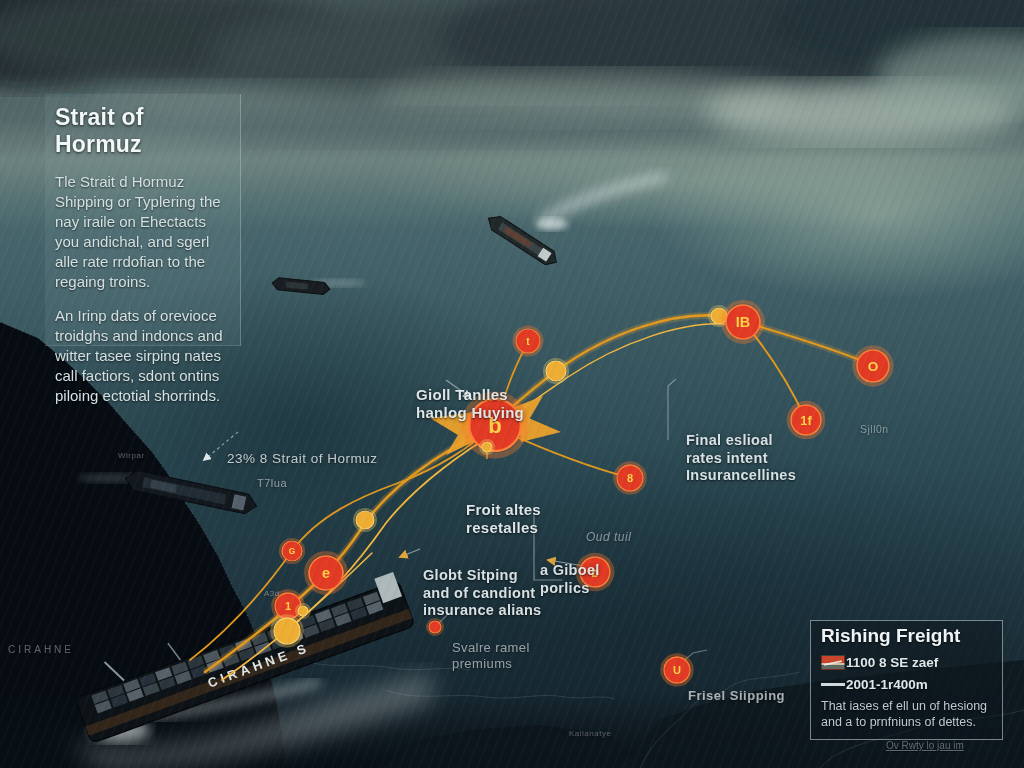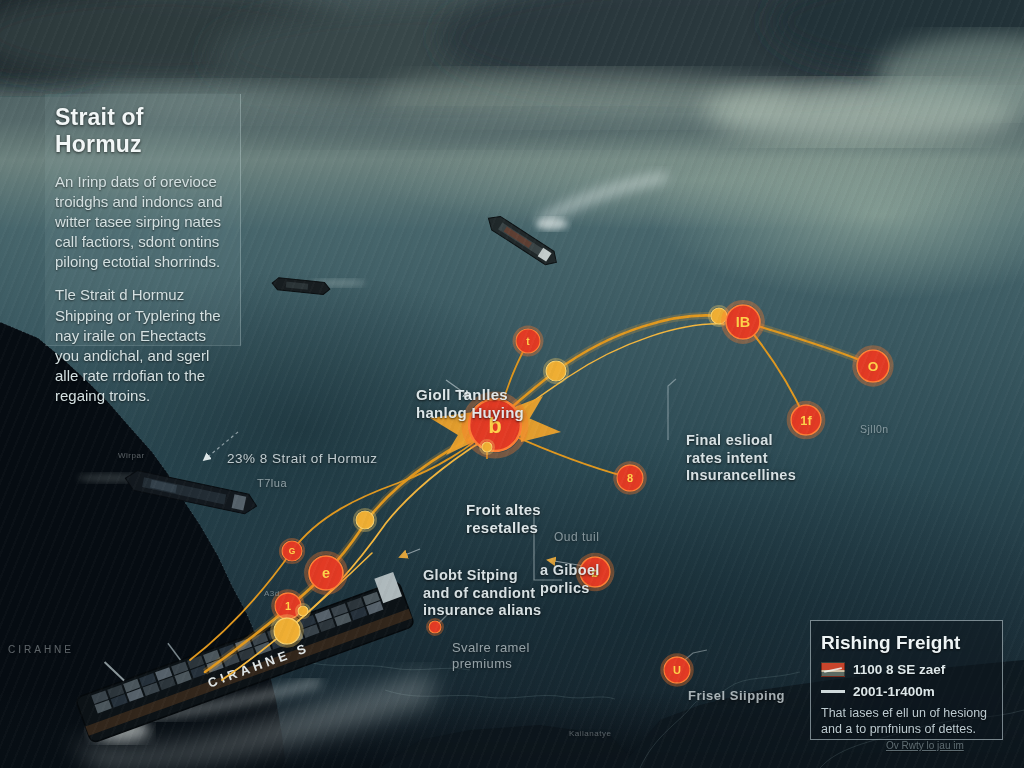--- a/index.html
+++ b/index.html
@@ -14,24 +14,24 @@
              text-shadow:0 1px 2px rgba(0,0,0,0.65), 0 0 6px rgba(0,0,0,0.35);}
   
   .intro{position:absolute;left:45px;top:94px;width:196px;height:252px;padding:10px 9px 22px 10px;
          background:rgba(170,195,196,0.10);border-right:1px solid rgba(215,232,233,0.28);
          border-bottom:1px solid rgba(215,232,233,0.14);}
   .intro h1{margin:0 0 14px 0;font-size:23px;letter-spacing:0.2px;color:#f2f7f7;
             text-shadow:0 1px 3px rgba(0,0,0,0.7);}
   .intro p{margin:0 0 13px 0;font-size:15px;line-height:1.34;color:#d4e0e1;
            text-shadow:0 1px 2px rgba(0,0,0,0.6);}
   
-  .legend{position:absolute;left:810px;top:620px;width:193px;height:120px;padding:11px 10px;
+  .legend{position:absolute;left:810px;top:620px;width:193px;height:120px;padding:4px 10px;
           background:rgba(12,22,30,0.55);border:1px solid rgba(205,223,228,0.55);}
   .legend h2{margin:0 0 8px 0;font-size:19px;color:#eef4f5;text-shadow:0 1px 2px rgba(0,0,0,0.7);}
-  .legend .row{display:flex;align-items:center;gap:8px;margin:0 0 7px 0;color:#dde7e9;
+  .legend .row{display:flex;align-items:center;gap:1px;margin:0 0 7px 0;color:#dde7e9;
                font-size:13.5px;font-weight:600;text-shadow:0 1px 2px rgba(0,0,0,0.6);}
   .flagchip{width:24px;height:15px;flex:0 0 auto;border:1px solid rgba(0,0,0,0.4);
             background:linear-gradient(180deg,#c9452c 0 52%,#cdbfa4 52% 72%,#5d6b63 72% 100%);
             position:relative;}
   .flagchip:after{content:"";position:absolute;left:2px;top:6px;width:18px;height:2px;
                   background:rgba(240,244,240,0.85);transform:rotate(-12deg);}
   .linechip{width:24px;height:0;flex:0 0 auto;border-top:3px solid #cfd9db;}
   .legend .note{font-size:12.5px;line-height:1.25;color:#bccad0;text-shadow:0 1px 2px rgba(0,0,0,0.6);}
   .footer-note{position:absolute;left:886px;top:740px;font-size:10px;color:#9fb0b5;opacity:.55;
                text-shadow:0 1px 1px rgba(0,0,0,0.6);text-decoration:underline;}
@@ -316,37 +316,37 @@
       <div class="map-label" style="left: 466px; top: 457px; font-size: 15px; opacity: 0.95; font-weight: 700; letter-spacing: 0.3px;">Froit altes
 resetalles</div>
       <div class="map-label" style="left: 423px; top: 523px; font-size: 14.5px; opacity: 0.92; font-weight: 700; letter-spacing: 0.3px;">Globt Sitping
 and of candiont
 insurance alians</div>
       <div class="map-label" style="left: 686px; top: 388px; font-size: 14.5px; opacity: 0.92; font-weight: 700; letter-spacing: 0.3px;">Final eslioal
 rates intent
 Insurancellines</div>
       <div class="map-label" style="left: 540px; top: 518px; font-size: 14.5px; opacity: 0.92; font-weight: 700; letter-spacing: 0.3px;">a Giboel
 porlics</div>
-      <div class="map-label" style="left: 554px; top: 486px; font-size: 12px; opacity: 0.5; font-weight: 400; letter-spacing: 0.5px;">Oud tuil</div>
+      <div class="map-label" style="left: 586px; top: 486px; font-size: 12px; opacity: 0.5; font-weight: 400; letter-spacing: 0.5px; font-style: italic;">Oud tuil</div>
       <div class="map-label" style="left: 452px; top: 596px; font-size: 13px; opacity: 0.6; font-weight: 400; letter-spacing: 0.4px;">Svalre ramel
    premiums</div>
       <div class="map-label" style="left: 688px; top: 644px; font-size: 13px; opacity: 0.7; font-weight: 700; letter-spacing: 0.5px;">Frisel Siipping</div>
       <div class="map-label" style="left: 860px; top: 379px; font-size: 10.5px; opacity: 0.45; font-weight: 400; letter-spacing: 0.5px;">Sjll0n</div>
       <div class="map-label" style="left: 118px; top: 407px; font-size: 8px; opacity: 0.35; font-weight: 400; letter-spacing: 0.5px;">Wirpar</div>
       <div class="map-label" style="left: 264px; top: 545px; font-size: 8px; opacity: 0.4; font-weight: 400; letter-spacing: 0.5px;">A3d</div>
       <div class="map-label" style="left: 396px; top: 724px; font-size: 12px; opacity: 0.38; font-weight: 700; letter-spacing: 4px;">PIRTEAIS</div>
       <div class="map-label" style="left: 563px; top: 730px; font-size: 11px; opacity: 0.42; font-weight: 400; letter-spacing: 3px;">CAIINEA</div>
       <div class="map-label" style="left: 8px; top: 600px; font-size: 10px; opacity: 0.38; font-weight: 400; letter-spacing: 3px;">CIRAHNE</div>
       <div class="map-label" style="left: 545px; top: 685px; font-size: 8px; opacity: 0.32; font-weight: 400; letter-spacing: 0.5px; padding-left: 24px;">Kailanatye</div>
     </div>
 
   <div class="intro">
     <h1>Strait of Hormuz</h1>
+    <p>Tle Strait d Hormuz Shipping or Typlering the nay iraile on Ehectacts you andichal, and sgerl alle rate rrdofian to the regaing troins.</p>
     <p>An Irinp dats of orevioce troidghs and indoncs and witter tasee sirping nates call factiors, sdont ontins piloing ectotial shorrinds.</p>
-    <p>Tle Strait d Hormuz Shipping or Typlering the nay iraile on Ehectacts you andichal, and sgerl alle rate rrdofian to the regaing troins.</p>
   </div>
 
   <div class="legend">
     <h2>Rishing Freight</h2>
     <div class="row">
       <span class="flagchip"></span>
       <span>1100 8 SE zaef</span>
     </div>
     <div class="row">
       <span class="linechip"></span>

